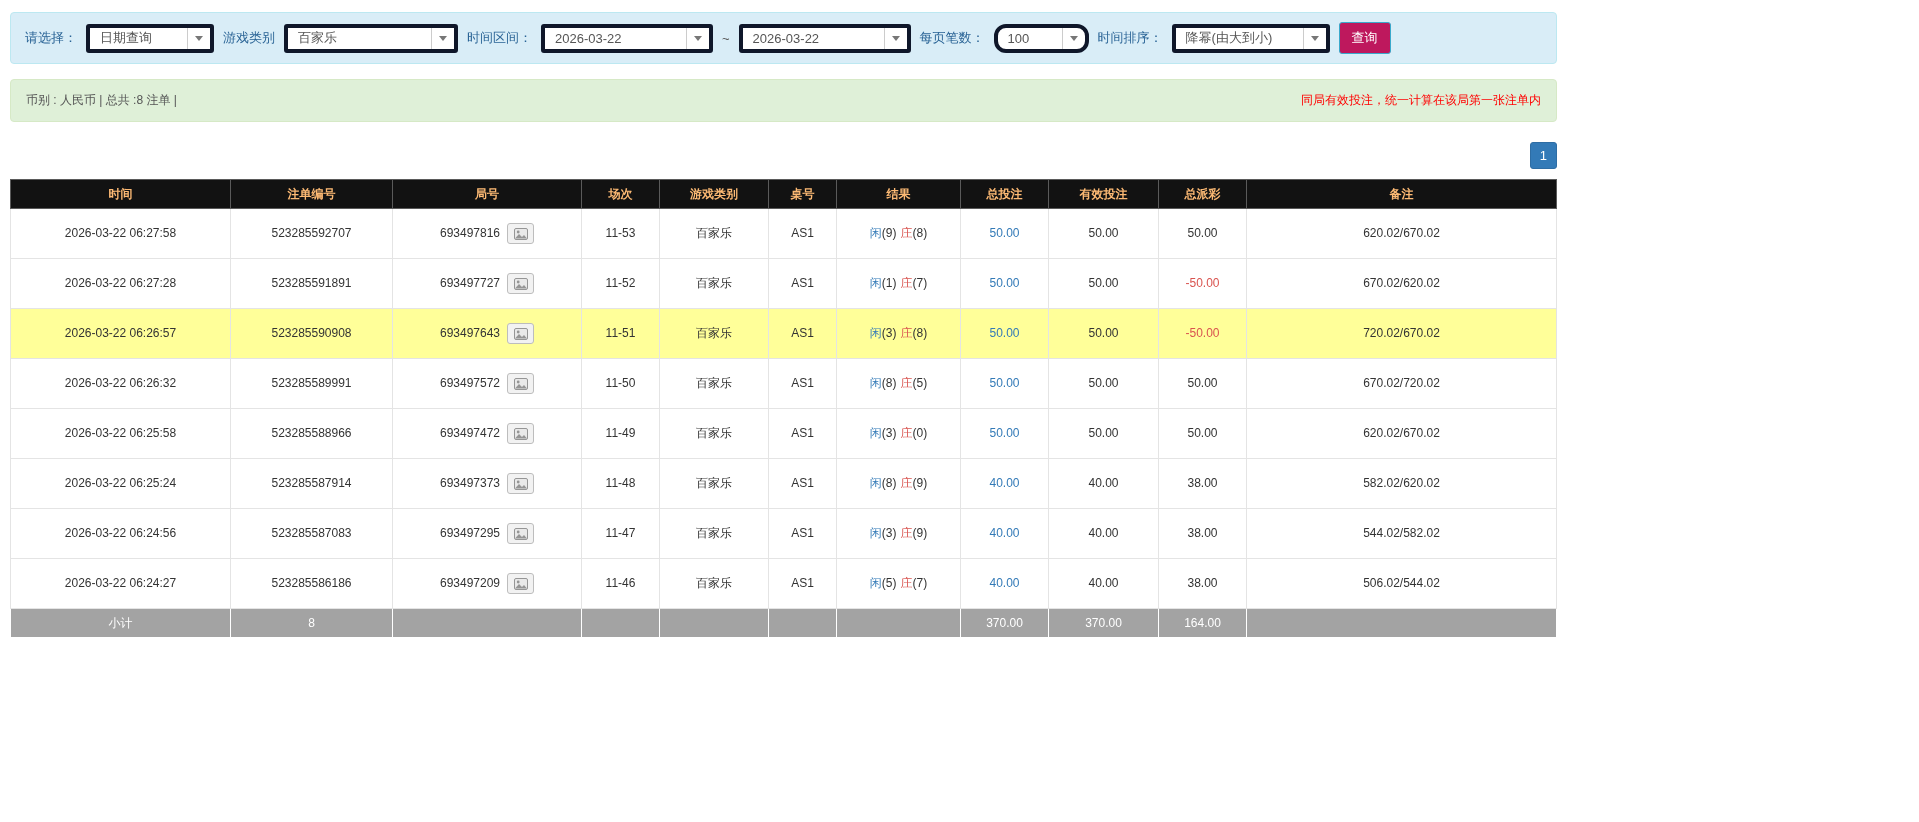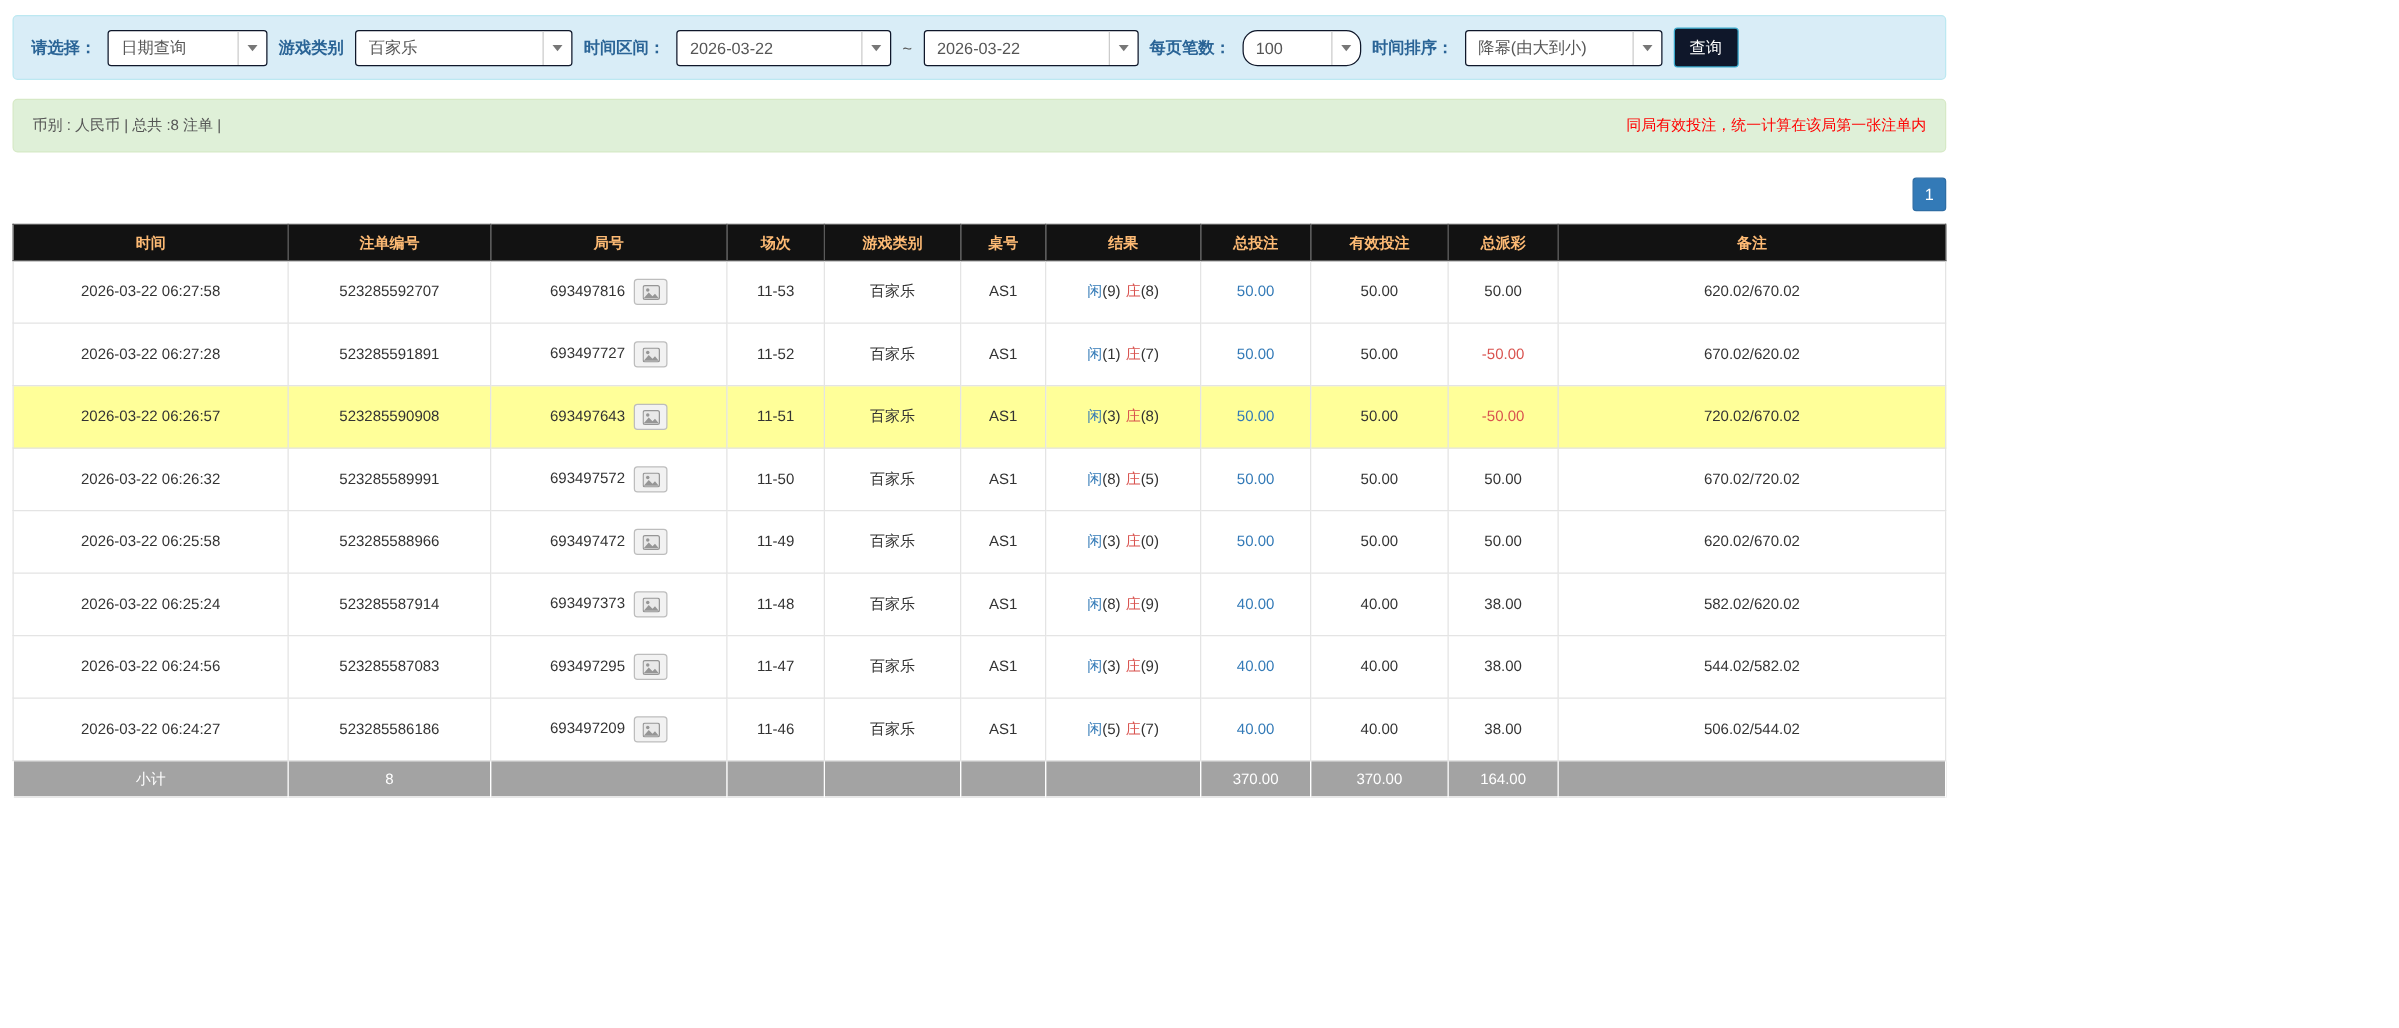--- a/index.html
+++ b/index.html
@@ -5,33 +5,33 @@
   * { box-sizing: border-box; margin: 0; padding: 0; }
   html, body { width: 1919px; height: 822px; overflow: hidden; background: #fff; }
   body { font-family: "Liberation Sans", "DejaVu Sans", sans-serif; }
   .container { width: 1547px; margin: 0 0 0 10px; padding-top: 12px; }
 
   .page-title { font-size: 18px; font-weight: 400; color: #333; margin-bottom: 16px; }
 
   
   .filter-bar { background: #d9edf7; border: 1px solid #bce8f1; border-radius: 4px;
     padding: 9px 14px; display: flex; align-items: center; gap: 9px; margin-bottom: 15px; }
-  .filter-label { color: #2a6496; font-weight: bold; font-size: 13px; white-space: nowrap; }
-  .combo { display: inline-flex; align-items: stretch; background: #fff; border: 1px solid #0f172a;
+  .filter-label { color: #2a6496; font-weight: normal; font-size: 13px; white-space: nowrap; }
+  .combo { display: inline-flex; align-items: stretch; background: #fff; border: 4px solid #0f172a;
     border-radius: 3px; height: 29px; cursor: pointer; }
   .combo-text { flex: 1; display: flex; align-items: center; padding: 0 10px; font-size: 13px; color: #555; white-space: nowrap; overflow: hidden; }
   .combo-caret { display: flex; align-items: center; justify-content: center; width: 23px; border-left: 1px solid #ccc; }
   .caret-down { width: 0; height: 0; border-left: 4px solid transparent; border-right: 4px solid transparent; border-top: 5px solid #777; }
   .combo-mode { width: 128px; }
   .combo-game { width: 174px; }
   .combo-date { width: 172px; }
   .combo-size { width: 95px; border-radius: 12px; }
   .combo-sort { width: 158px; }
   .range-sep { font-size: 13px; color: #555; }
-  .search-btn { background: #0f172a; border: 1px solid #39a9cc; color: #fff; font-size: 13px;
+  .search-btn { background: #be185d; border: 1px solid #39a9cc; color: #fff; font-size: 13px;
     padding: 6px 12px; border-radius: 3px; cursor: pointer; font-family: inherit; }
 
   
   .summary-bar { background: #dff0d8; border: 1px solid #d6e9c6; border-radius: 4px;
     padding: 12px 15px; display: flex; justify-content: space-between; align-items: center;
     font-size: 12px; margin-bottom: 20px; }
   .summary-info { color: #555; }
   .summary-notice { color: #f00; }
 
   

